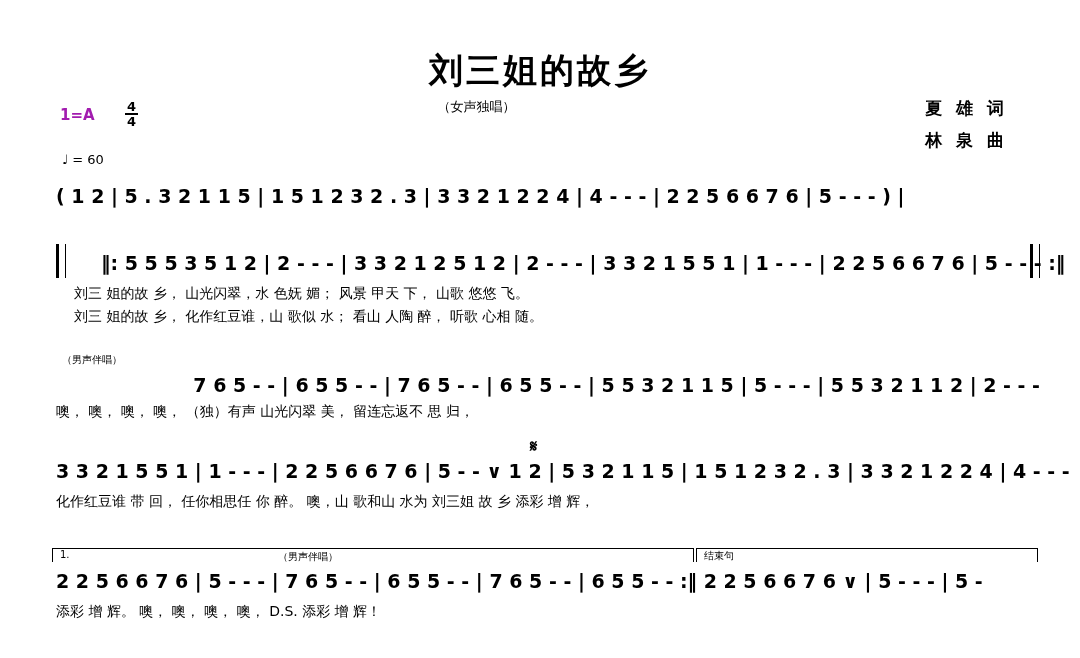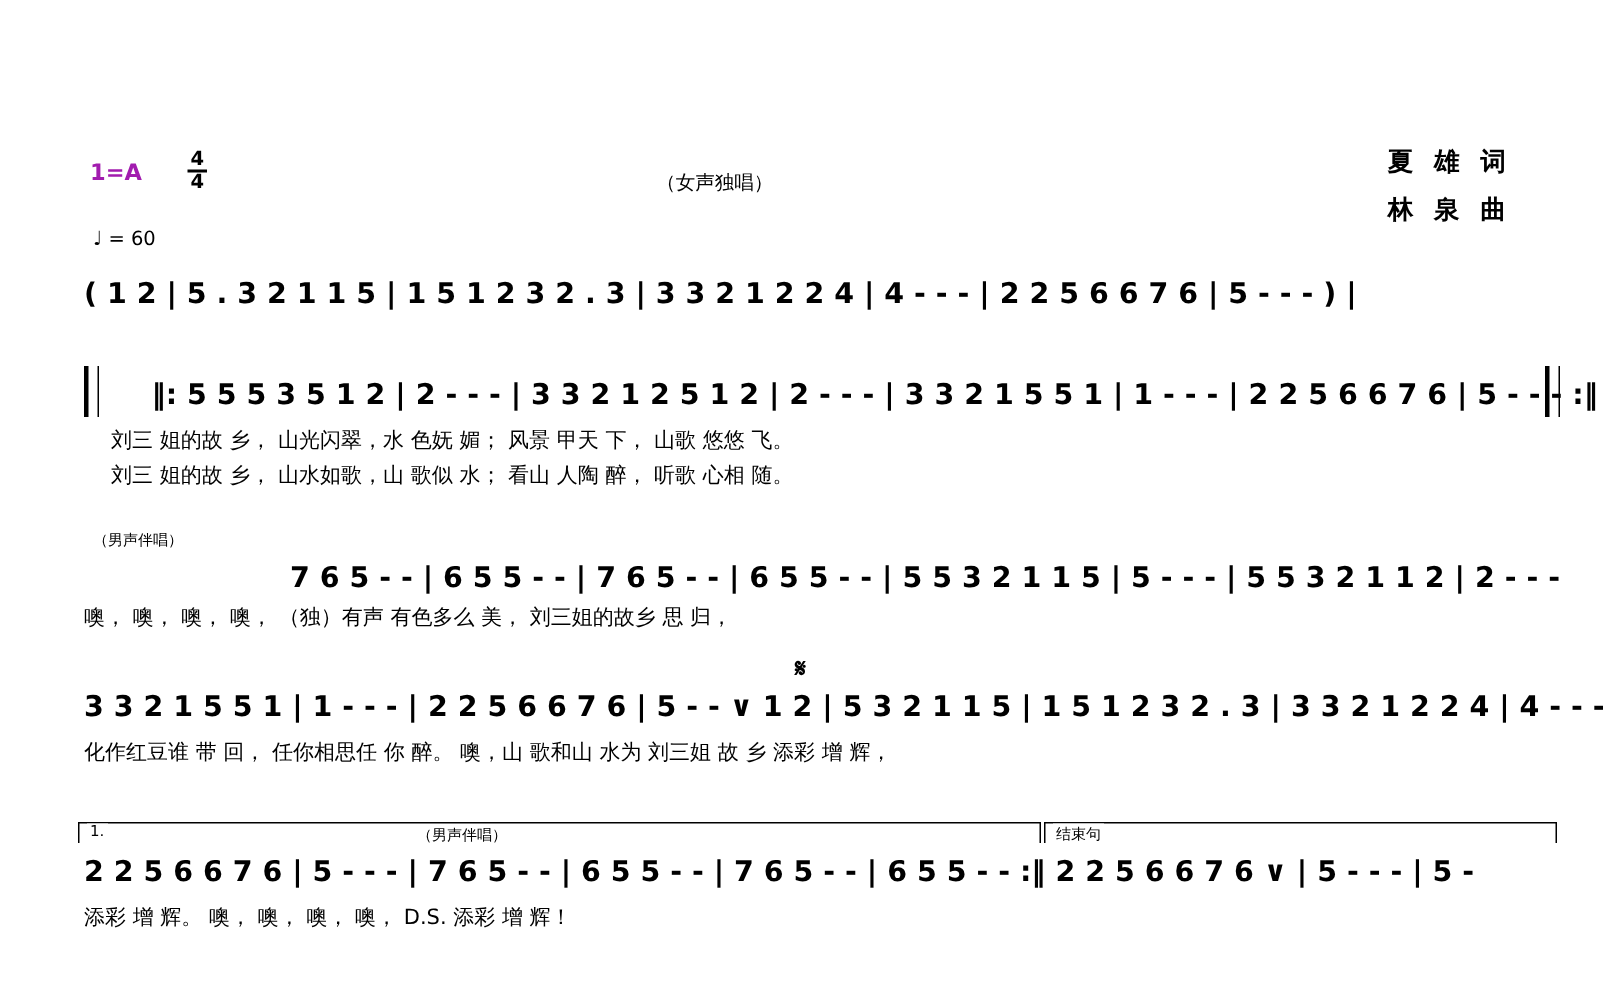--- a/index.html
+++ b/index.html
@@ -24,21 +24,21 @@
     width: 1080px;
     text-align: center;
     font-family: "DejaVu Sans", sans-serif;
     font-weight: bold;
     font-size: 34px;
     letter-spacing: 3px;
     color: #000;
   }
   .subtitle {
     position: absolute;
-    top: 113px;
+    top: 98px;
     left: 0;
     width: 953px;
     text-align: center;
     font-family: "DejaVu Sans", sans-serif;
     font-size: 13px;
     color: #000;
   }
   .key-sig {
     position: absolute;
     left: 60px;
@@ -140,20 +140,21 @@
     font-family: "DejaVu Serif", serif;
     font-size: 17px;
     font-weight: bold;
   }
 </style>
 </head>
 <body>
 
 <div id="sheet">
 
+  <div class="title">刘三姐的故乡</div>
   <div class="subtitle">（女声独唱）</div>
 
   <div class="key-sig">1=A</div>
   <div class="meter">
     <span class="num">4</span>
     <span class="den">4</span>
   </div>
   <div class="tempo">♩ = 60</div>
 
   <div class="credits">
@@ -162,28 +163,28 @@
   </div>
 
   <div class="system" style="top:185px;">
     <div class="notes" style="top:0;">( 1 2 | 5 .  3 2  1    1 5 | 1 5  1 2 3  2 .    3 | 3 3  2 1  2    2 4 | 4 -  -  - | 2 2  5 6  6  7 6 | 5 -  -  - ) |</div>
   </div>
 
   <div class="system" style="top:252px;">
     <div class="repeat-bar" style="left:56px; top:-8px;"></div>
     <div class="notes" style="top:0; left:74px;margin-left:27px;">‖: 5 5  5 3  5 1 2 | 2 -  -  - | 3 3  2 1  2    5    1 2 | 2 -  -  - | 3 3  2 1  5    5 1 | 1 -  -  - | 2 2  5 6  6   7 6 | 5 -  -  - :‖</div>
     <div class="lyrics" style="top:33px; left:74px;">刘三 姐的故    乡，        山光闪翠，水 色妩 媚；        风景   甲天  下，       山歌   悠悠  飞。</div>
-    <div class="lyrics" style="top:56px; left:74px;">刘三 姐的故    乡，        山水如歌，山 歌似 水；        看山   人陶  醉，       听歌   心相  随。</div>
+    <div class="lyrics" style="top:56px; left:74px;">刘三 姐的故    乡，        化作红豆谁，山 歌似 水；        看山   人陶  醉，       听歌   心相  随。</div>
     <div class="repeat-bar" style="right:40px; top:-8px;"></div>
   </div>
 
   <div class="system" style="top:370px;">
     <div class="mark" style="left:62px; top:-17px;">（男声伴唱）</div>
     <div class="notes" style="top:4px;text-align:right;">7 6  5 -  - | 6 5  5 -  - | 7 6  5 -  - | 6 5  5 -  - | 5 5  3 2 1    1 5 | 5 -  -  - | 5 5  3 2 1    1 2 | 2 -  -  -</div>
-    <div class="lyrics" style="top:33px;">噢，        噢，        噢，        噢，    （独）有声 有色多么   美，     刘三姐的故乡 思   归，</div>
+    <div class="lyrics" style="top:33px;">噢，        噢，        噢，        噢，    （独）有声 山光闪翠   美，     留连忘返不 思   归，</div>
   </div>
 
   <div class="system" style="top:460px;">
     <div class="seg-sign" style="left:530px; top:-24px;">𝄋</div>
     <div class="notes" style="top:0;">3 3  2 1 5    5 1 | 1 -  -  - | 2 2  5 6 6    7 6 | 5 -  - ∨ 1 2 | 5    3 2 1    1 5 | 1 5  1 2 3  2 . 3 | 3 3  2 1  2    2 4 | 4 -  -  -</div>
     <div class="lyrics" style="top:33px;">化作红豆谁 带   回，      任你相思任 你   醉。  噢，山 歌和山 水为 刘三姐   故 乡 添彩   增    辉，</div>
   </div>
 
   <div class="system" style="top:570px;">
     <div class="bracket" style="left:52px; top:-22px; width:640px;"></div>

